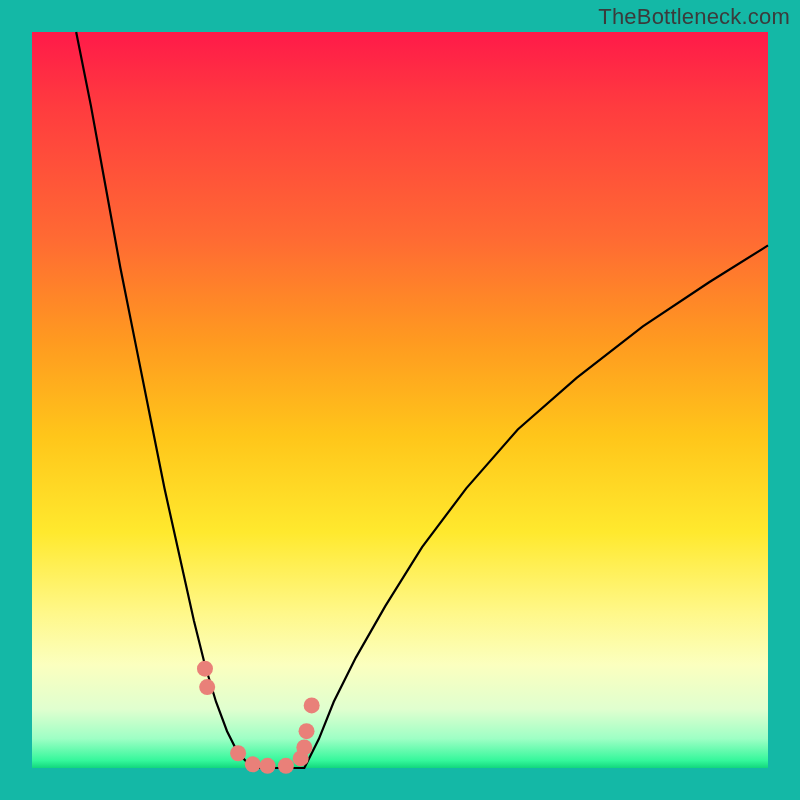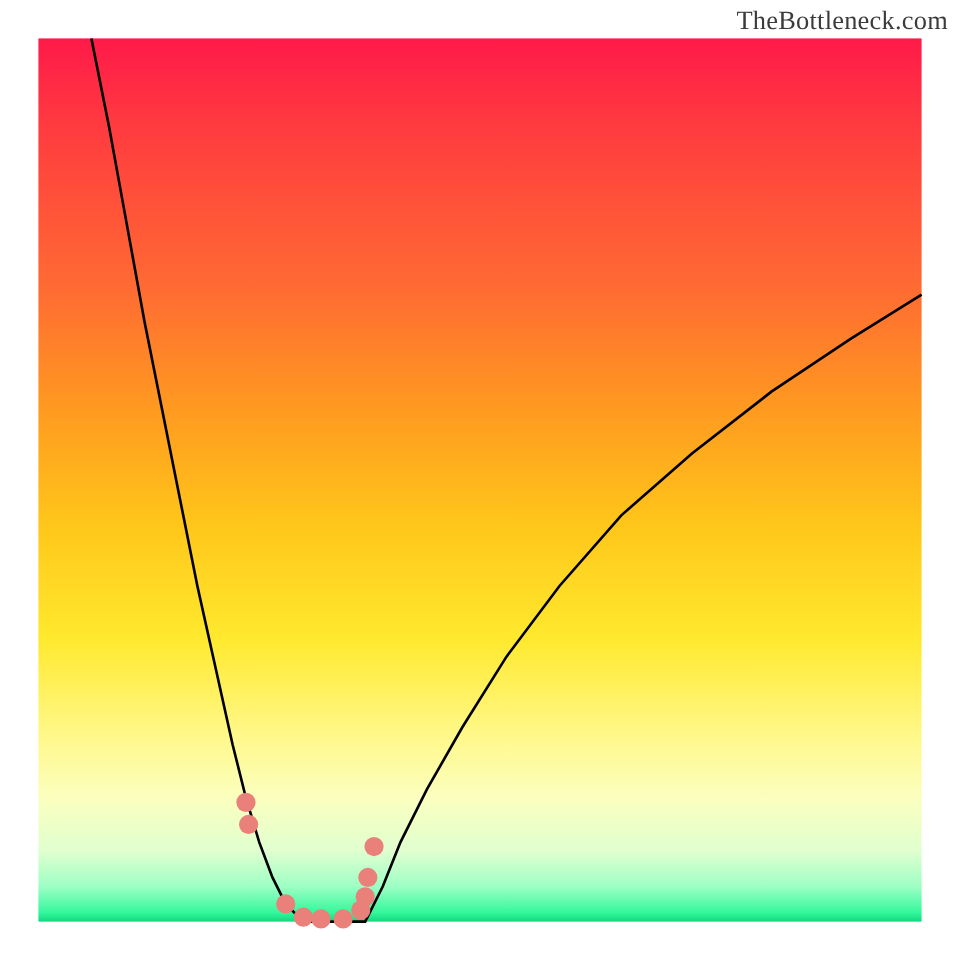--- a/index.html
+++ b/index.html
@@ -10,22 +10,21 @@
     background: #000;
     font-family: Arial, Helvetica, sans-serif;
     overflow: hidden;
   }
   .frame {
     position: absolute;
     left: 0;
     top: 0;
     width: 800px;
     height: 800px;
-    background: #ffffff;
-    font-family: Liberation Serif, serif;
+    background: #14b8a6;
   }
   .plot {
     position: absolute;
     left: 32px;
     top: 32px;
     width: 736px;
     height: 736px;
     
     background: linear-gradient(to bottom,
       #ff1a49 0%,

